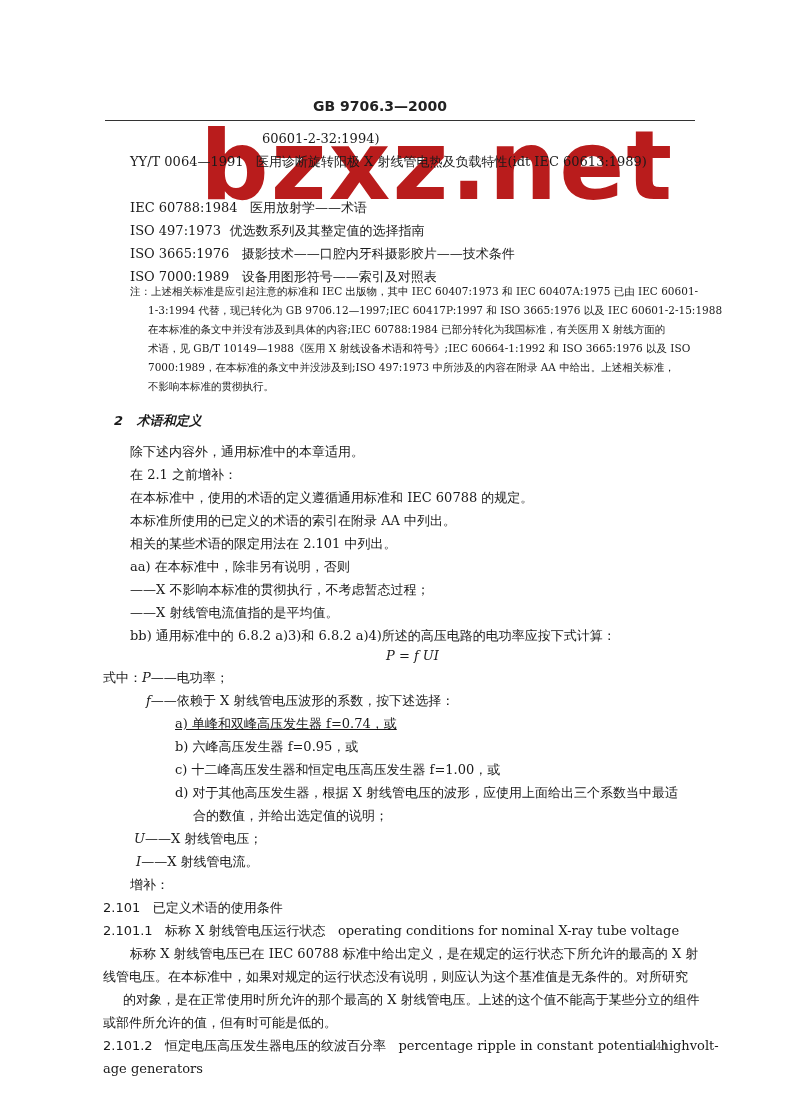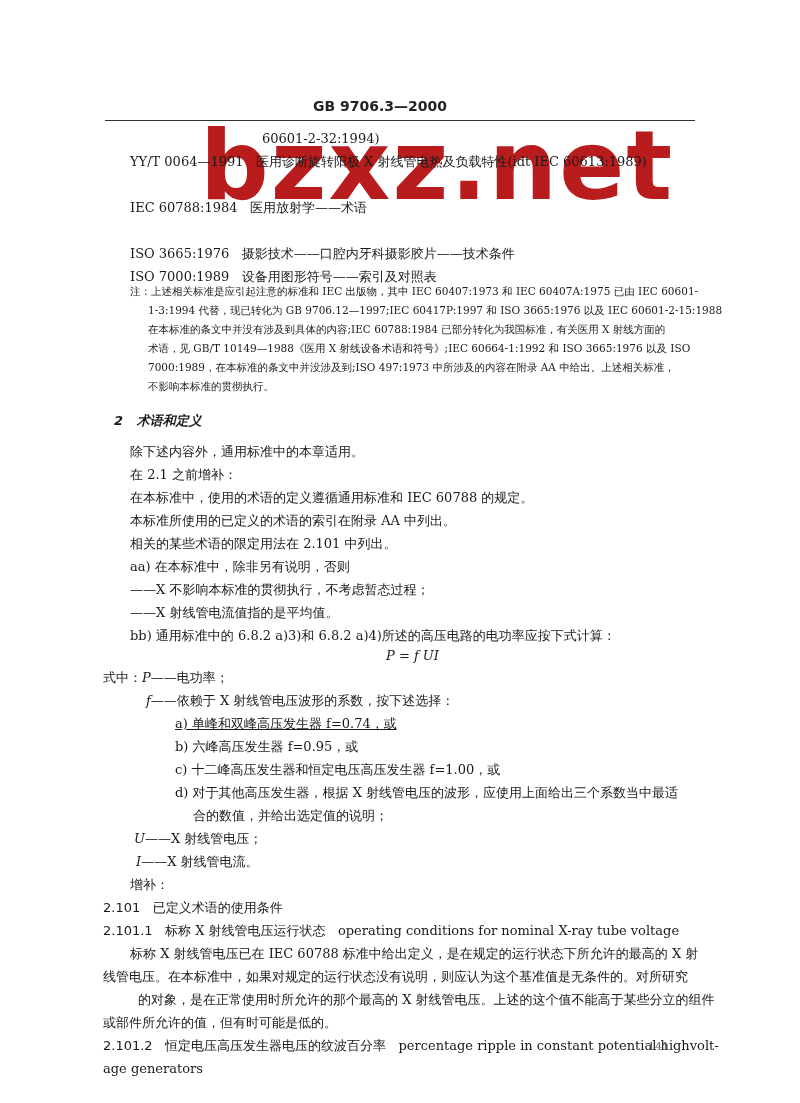--- a/index.html
+++ b/index.html
@@ -35,20 +35,23 @@
   <div class="header">GB 9706.3—2000</div>
   <div class="header-rule"></div>
 
   <div class="line" style="left:262px;top:130px;">60601-2-32:1994)</div>
 
   <div class="line" style="left:130px;top:153px;">
     <span>YY/T 0064—1991</span>&nbsp;&nbsp;&nbsp;<span>医用诊断旋转阳极 X 射线管电热及负载特性(idt IEC 60613:1989)</span>
   </div>
   <div class="line" style="left:130px;top:199px;">
     <span>IEC 60788:1984</span>&nbsp;&nbsp;&nbsp;<span>医用放射学——术语</span>
+  </div>
+  <div class="line" style="left:130px;top:222px;">
+    <span>ISO 497:1973</span>&nbsp;&nbsp;<span>优选数系列及其整定值的选择指南</span>
   </div>
   <div class="line" style="left:130px;top:245px;">
     <span>ISO 3665:1976</span>&nbsp;&nbsp;&nbsp;<span>摄影技术——口腔内牙科摄影胶片——技术条件</span>
   </div>
   <div class="line" style="left:130px;top:268px;">
     <span>ISO 7000:1989</span>&nbsp;&nbsp;&nbsp;<span>设备用图形符号——索引及对照表</span>
   </div>
 
   <div class="line small" style="left:130px;top:283px;">注：上述相关标准是应引起注意的标准和 IEC 出版物，其中 IEC 60407:1973 和 IEC 60407A:1975 已由 IEC 60601-</div>
   <div class="line small" style="left:148px;top:302px;">1-3:1994 代替，现已转化为 GB 9706.12—1997;IEC 60417P:1997 和 ISO 3665:1976 以及 IEC 60601-2-15:1988</div>
@@ -97,21 +100,21 @@
 
   <div class="line" style="left:103px;top:899px;">
     <span class="sect">2.101</span>&nbsp;&nbsp;&nbsp;<span>已定义术语的使用条件</span>
   </div>
 
   <div class="line" style="left:103px;top:922px;">
     <span class="sect">2.101.1</span>&nbsp;&nbsp;&nbsp;<span>标称 X 射线管电压运行状态</span>&nbsp;&nbsp;&nbsp;<span>operating conditions for nominal X-ray tube voltage</span>
   </div>
   <div class="line" style="left:130px;top:945px;">标称 X 射线管电压已在 IEC 60788 标准中给出定义，是在规定的运行状态下所允许的最高的 X 射</div>
   <div class="line" style="left:103px;top:968px;">线管电压。在本标准中，如果对规定的运行状态没有说明，则应认为这个基准值是无条件的。对所研究</div>
-  <div class="line" style="left:118px;top:991px;padding-left:20px;">的对象，是在正常使用时所允许的那个最高的 X 射线管电压。上述的这个值不能高于某些分立的组件</div>
+  <div class="line" style="left:103px;top:991px;padding-left:20px;">的对象，是在正常使用时所允许的那个最高的 X 射线管电压。上述的这个值不能高于某些分立的组件</div>
   <div class="line" style="left:103px;top:1014px;">或部件所允许的值，但有时可能是低的。</div>
 
   <div class="line" style="left:103px;top:1037px;">
     <span class="sect">2.101.2</span>&nbsp;&nbsp;&nbsp;<span>恒定电压高压发生器电压的纹波百分率</span>&nbsp;&nbsp;&nbsp;<span>percentage ripple in constant potential highvolt-</span>
   </div>
   <div class="line" style="left:103px;top:1060px;">age generators</div>
 
   <div class="page-num">141</div>
 </div>
 

